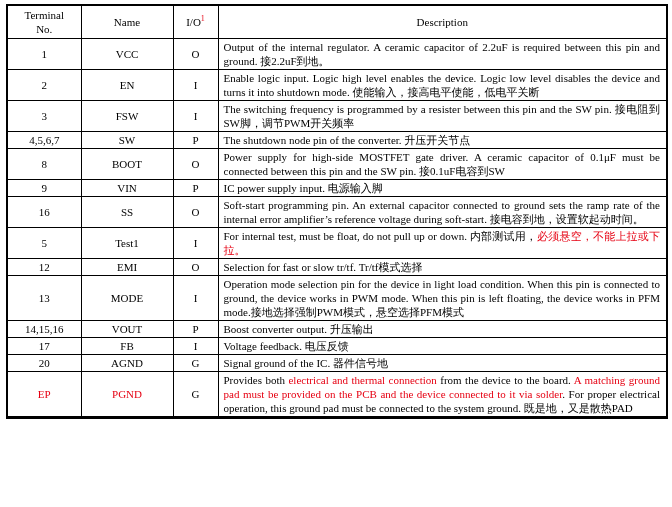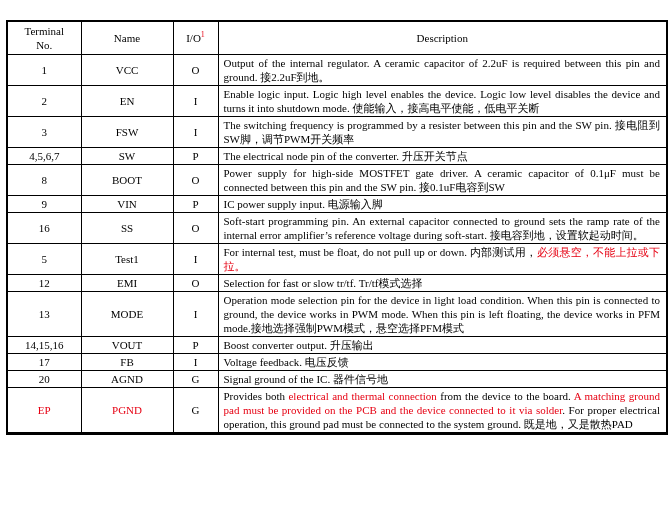--- a/index.html
+++ b/index.html
@@ -13,21 +13,21 @@
     height: 507px;
     background: #ffffff;
     font-family: "Liberation Serif", "DejaVu Serif", serif;
     font-size: 11px;
     line-height: 14px;
     color: #000000;
   }
   table.pin-table {
     position: absolute;
     left: 6px;
-    top: 20px;
+    top: 4px;
     width: 660px;
     border-collapse: collapse;
     table-layout: fixed;
     border: 2px solid #000000;
     border-bottom-width: 3px;
   }
   .pin-table th, .pin-table td {
     border: 1px solid #000000;
     vertical-align: middle;
     padding: 1px 4px;
@@ -94,21 +94,21 @@
     <td class="cell-no">3</td>
     <td class="cell-name">FSW</td>
     <td class="cell-io">I</td>
     <td class="cell-desc"><span>The switching frequency is programmed by a resister between this pin and the SW pin. 接电阻到SW脚，调节PWM开关频率</span></td>
   </tr>
 
   <tr>
     <td class="cell-no">4,5,6,7</td>
     <td class="cell-name">SW</td>
     <td class="cell-io">P</td>
-    <td class="cell-desc"><span>The electrical node pin of the converter. 升压开关节点</span></td>
+    <td class="cell-desc"><span>The shutdown node pin of the converter. 升压开关节点</span></td>
   </tr>
 
   <tr>
     <td class="cell-no">8</td>
     <td class="cell-name">BOOT</td>
     <td class="cell-io">O</td>
     <td class="cell-desc"><span>Power supply for high-side MOSTFET gate driver. A ceramic capacitor of 0.1μF must be connected between this pin and the SW pin. 接0.1uF电容到SW</span></td>
   </tr>
 
   <tr>

